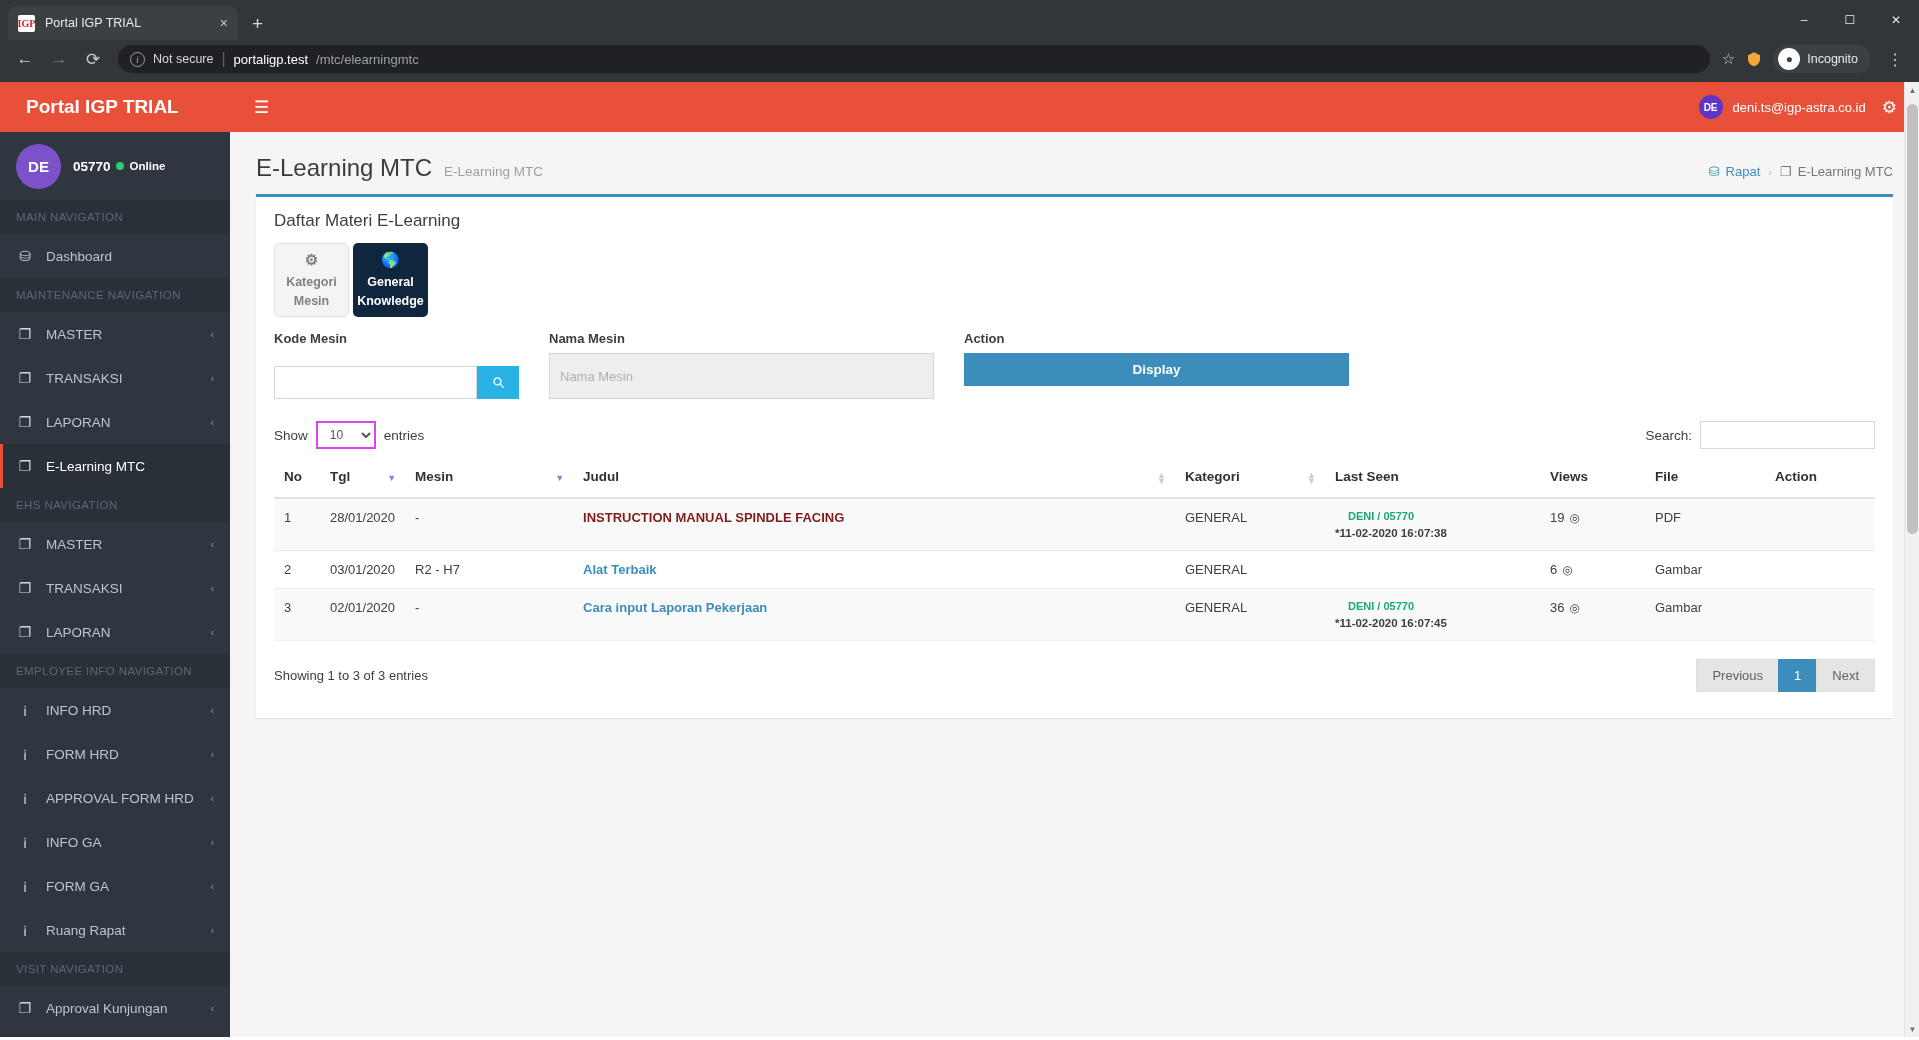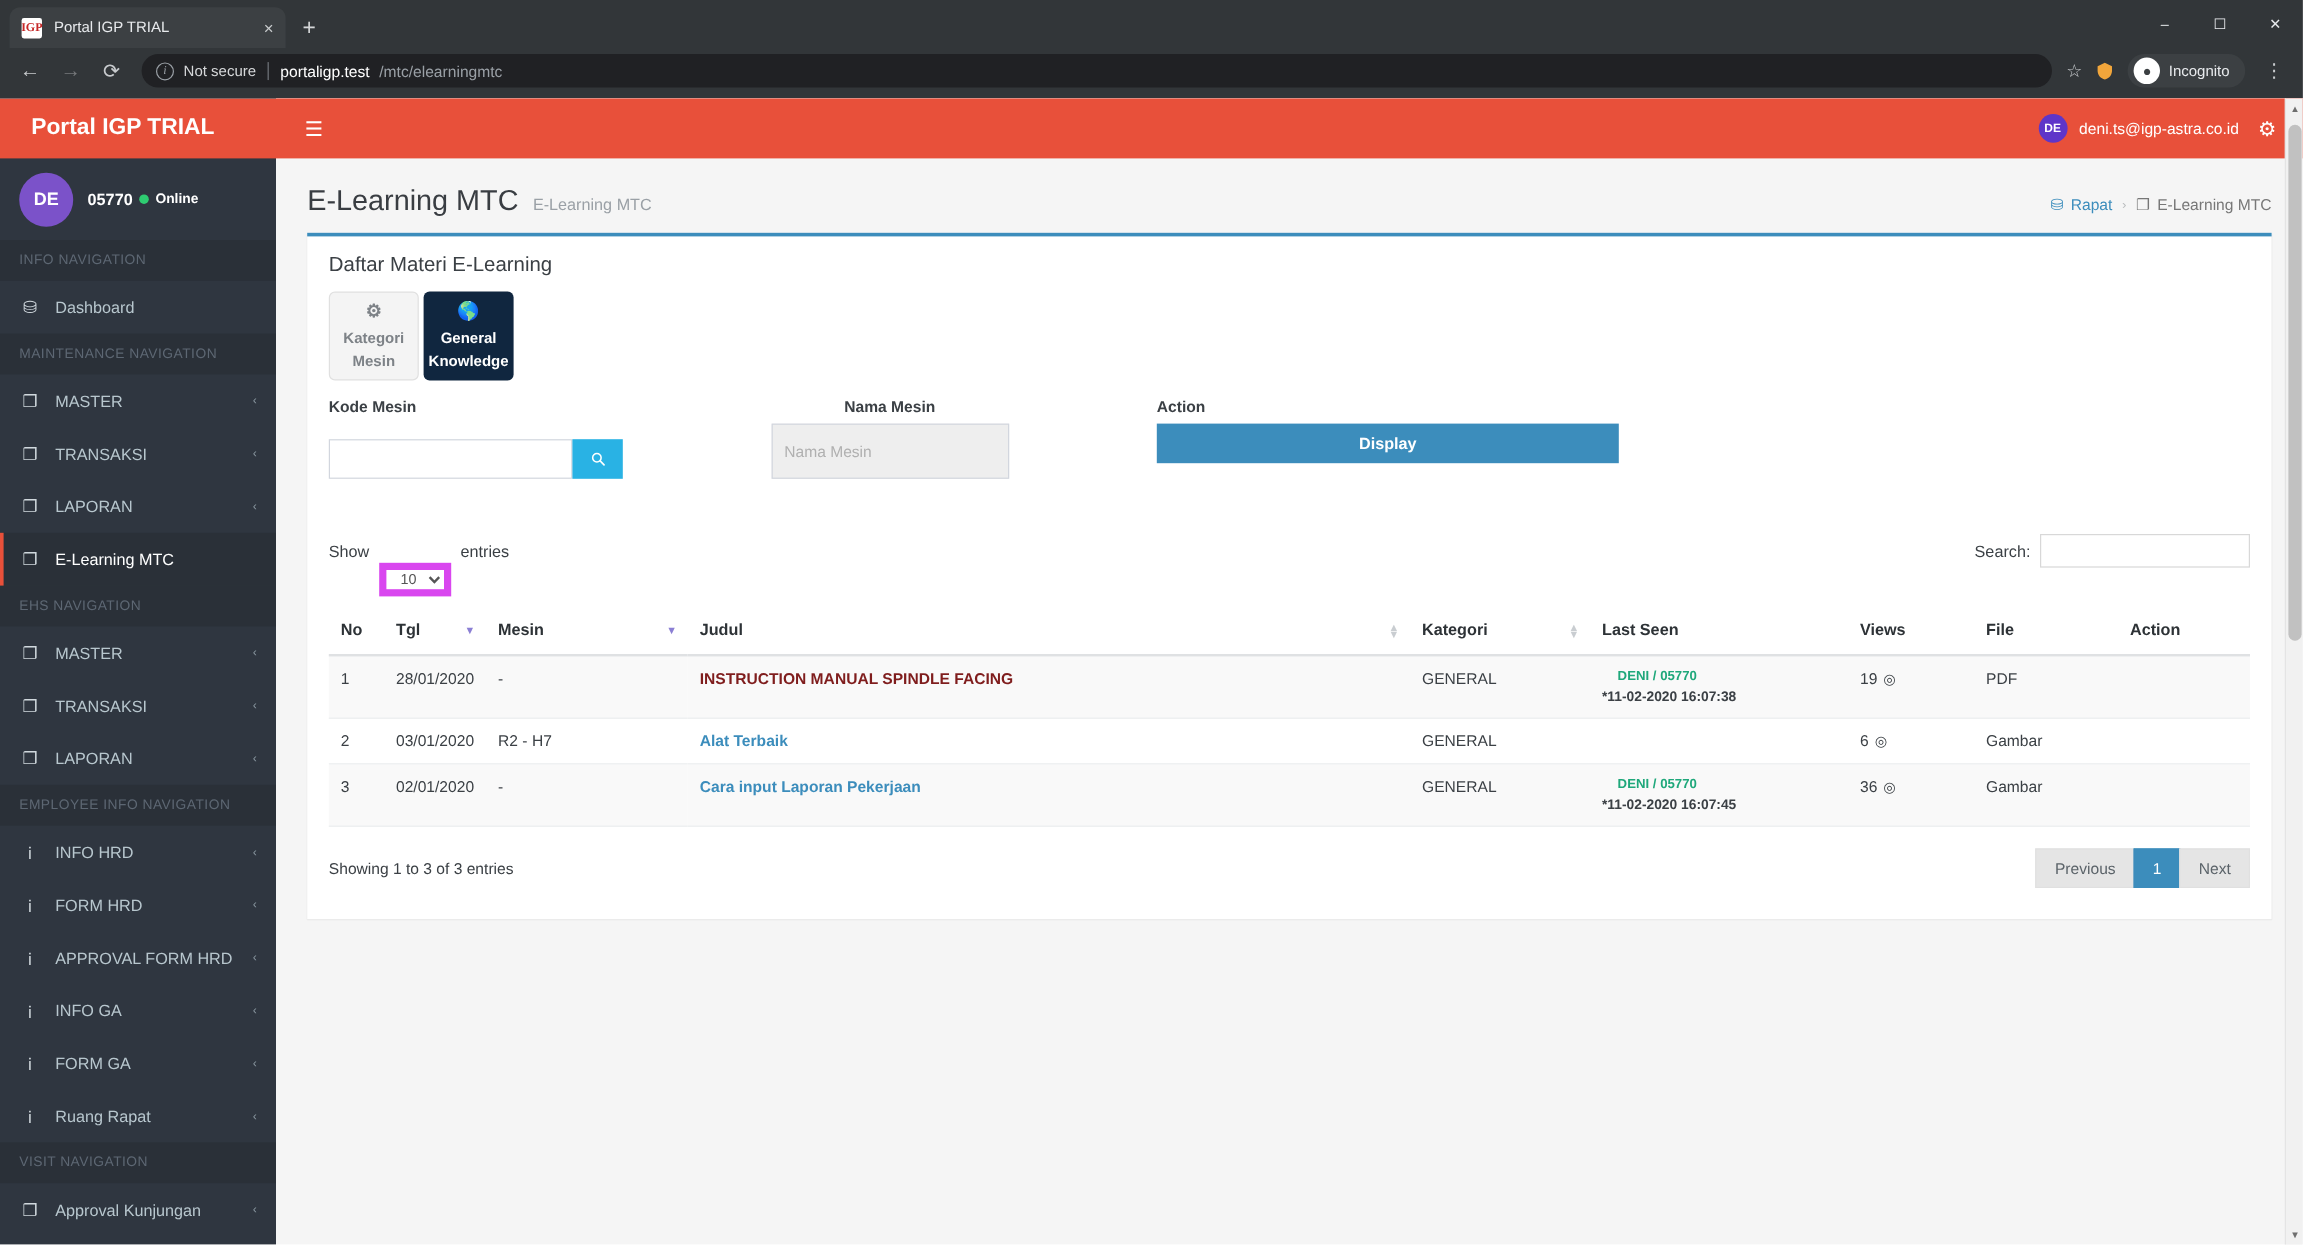--- a/index.html
+++ b/index.html
@@ -167,21 +167,21 @@
     gap: 4px; font-size: 12.5px; font-weight: bold; cursor: pointer; text-align: center;
     line-height: 1.22;
   }
   .tilebtn .tile-ico { font-size: 15px; margin-bottom: 2px; }
   .tilebtn.ghost { background: #f4f4f4; border: 1px solid #e0e0e0; color: #7d8287; }
   .tilebtn.dark { background: #10263f; color: #ffffff; }
 
   .form-row { display: flex; padding: 14px 18px 0 18px; gap: 30px; }
   .fgroup { display: flex; flex-direction: column; gap: 7px; }
   .fgroup.kode { width: 245px; gap: 20px; }
-  .fgroup.nama { width: 385px; align-items: center; }
+  .fgroup.nama { width: 385px; }
   .fgroup.action { width: 385px; }
   .flabel { font-size: 13px; font-weight: bold; color: #3b4045; }
   .input-group { display: flex; }
   .txt {
     flex: 1 1 auto; height: 33px; border: 1px solid #d2d6de; background: #ffffff;
     padding: 0 10px; font-size: 13px; color: #444; outline: none; font-family: "Liberation Sans", sans-serif;
   }
   .txt.disabled { background: #eeeeee; color: #9a9a9a; }
   .txt::placeholder { color: #b0b0b0; }
   .srch-btn {
@@ -191,22 +191,22 @@
   }
   .display-btn {
     height: 33px; background: #3c8dbc; color: #ffffff; border: none;
     font-size: 13.5px; font-weight: bold; cursor: pointer; width: 100%;
     font-family: "Liberation Sans", sans-serif;
   }
 
   .dt-top { display: flex; align-items: center; padding: 22px 18px 10px 18px; }
   .dt-length { display: flex; align-items: center; gap: 8px; font-size: 13.5px; color: #3b4045; }
   .dt-length select {
-    height: 28px; width: 60px; border: 6px solid #d946ef; background: #fff;
-    font-size: 12px; color: #555; padding-left: 8px; font-family: "Liberation Sans", sans-serif; margin-top: 48px;
+    height: 28px; width: 60px; border: 2px solid #d946ef; background: #fff;
+    font-size: 12px; color: #555; padding-left: 8px; font-family: "Liberation Sans", sans-serif;
   }
   .dt-filter { margin-left: auto; display: flex; align-items: center; gap: 8px; font-size: 13.5px; color: #3b4045; justify-content: center; }
   .dt-filter input {
     height: 28px; width: 175px; border: 1px solid #d8d8d8; background: #fff;
     outline: none; padding: 0 8px; font-size: 13px; font-family: "Liberation Sans", sans-serif;
   }
 
   table.dt { width: calc(100% - 36px); margin: 0 18px; border-collapse: collapse; }
   table.dt th {
     text-align: left; font-size: 13.5px; color: #2d3236; font-weight: bold;
@@ -311,21 +311,21 @@
       <div class="avatar">DE</div>
       <div class="user-meta">
         <span class="user-name">05770</span>
         <span class="user-status">
           <span class="dot-online"></span>
           <span>Online</span>
         </span>
       </div>
     </div>
     <div id="nav-container">
-        <div class="nav-header">INFO NAVIGATION</div>
+        <div class="nav-header">MAIN NAVIGATION</div>
         <div class="nav-item">
           <span class="ico">⛁</span>
           <span class="lbl">Dashboard</span>
           <span class="caret"></span>
         </div>
         <div class="nav-header">MAINTENANCE NAVIGATION</div>
         <div class="nav-item">
           <span class="ico">❐</span>
           <span class="lbl">MASTER</span>
           <span class="caret">‹</span>

